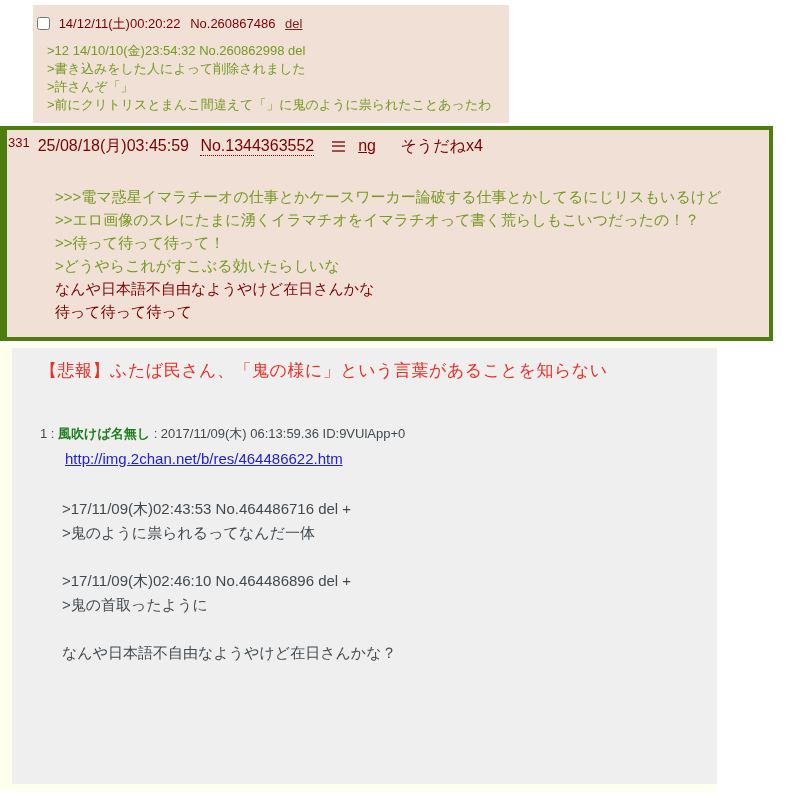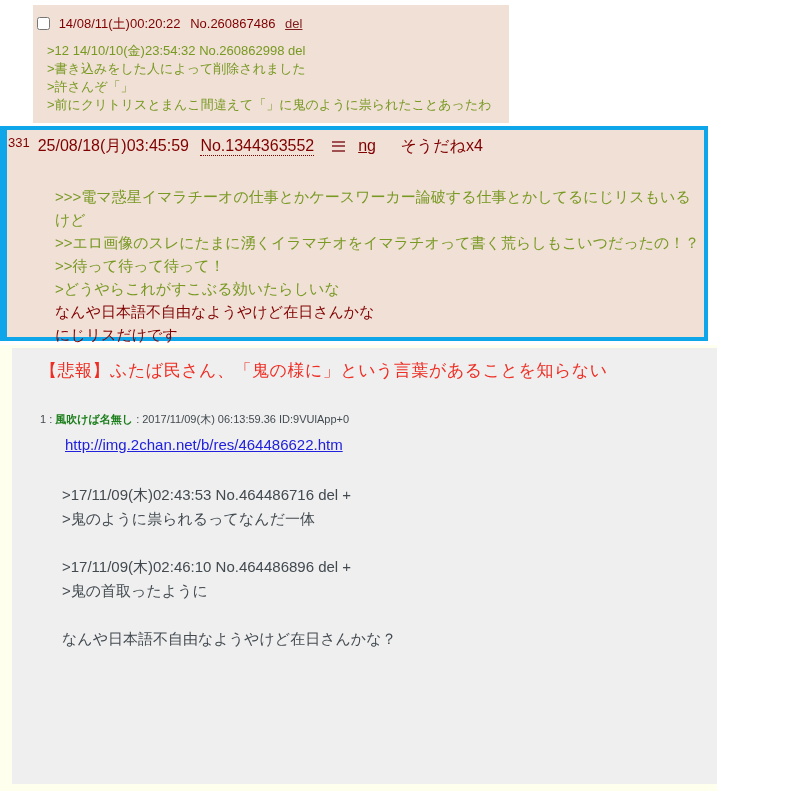--- a/index.html
+++ b/index.html
@@ -9,53 +9,53 @@
 
   
   #fragment-post1 { left:33px; top:5px; width:476px; height:118px; background:#f0e0d6; }
   #fragment-post1 .hdr { padding:10px 0 0 4px; font-size:13px; color:#800000; }
   #fragment-post1 input[type=checkbox]{ width:13px; height:13px; vertical-align:-2px; margin-right:5px; }
   #fragment-post1 .del { text-decoration:underline; color:#7f1d1d; cursor:pointer; margin-left:6px; }
   #fragment-post1 .num { margin-left:6px; }
   #fragment-post1 .quotes { margin:9px 0 0 14px; font-size:13px; line-height:18px; color:#789922; }
 
   
-  #fragment-post2 { left:0; top:126px; width:708px; height:215px; background:#0ea5e9; }
+  #fragment-post2 { left:0; top:126px; width:773px; height:215px; background:#4d7c0f; }
   #fragment-post2 .pink { position:absolute; left:7px; top:4px; right:4px; bottom:4px; background:#f0e0d6; }
   #fragment-post2 .hdr { padding:5px 0 0 1px; font-size:16px; color:#800000; line-height:22px; }
   #fragment-post2 .ridx { font-size:13px; position:relative; top:-4px; margin-right:8px; }
   #fragment-post2 .num { margin-left:7px; border-bottom:1px dotted #800000; padding-bottom:1px; cursor:pointer; }
   .menu-icon { display:inline-block; width:13px; height:11px; margin:0 9px -1px 13px;
                border-top:2px solid #a05050; border-bottom:2px solid #a05050; position:relative; cursor:pointer; }
   .menu-icon::after { content:""; position:absolute; left:0; right:0; top:2px; height:2px; background:#a05050; }
   #fragment-post2 .ng { text-decoration:underline; cursor:pointer; }
   #fragment-post2 .soudane { margin-left:20px; cursor:pointer; }
   #fragment-post2 .quotes { margin:27px 0 5px 48px; font-size:15px; line-height:23px; }
   #fragment-post2 .q { color:#789922; }
   #fragment-post2 .b { color:#800000; }
 
   
   #fragment-thread { left:0; top:345px; width:717px; height:446px; background:#ffffee;padding-left:33px; }
   #fragment-thread .gray { position:absolute; left:12px; top:3px; right:0; bottom:7px;
                            background:#efefef; padding:12px 0 0 28px; }
   .thread-title { font-size:17px; line-height:22px; color:#ee2d23; letter-spacing:.5px; }
-  .post-meta { margin-top:26px; font-size:11px; line-height:23px; color:#424a50; }
+  .post-meta { margin-top:40px; font-size:13px; line-height:23px; color:#424a50; }
   .poster-name { color:#1b7e1b; font-weight:bold; }
   .thread-link { display:inline-block; margin:2px 0 0 25px; font-size:15px; line-height:23px;
                  color:#2020dd; text-decoration:underline; cursor:pointer; }
   .qblocks { margin:27px 0 0 22px; font-size:15px; color:#424a50; }
   .qblock { line-height:24px; margin-bottom:24px; }
 </style>
 </head>
 <body>
 
 <div id="fragment-post1" class="abs">
   <div class="hdr">
     <input type="checkbox" style="">
-    <span>14/08/11(土)00:20:22</span>
+    <span>14/12/11(土)00:20:22</span>
     <span class="num">No.260867486</span>
     <span class="del">del</span>
   </div>
   <div class="quotes">
     <div>&gt;12 14/10/10(金)23:54:32 No.260862998 del</div>
     <div>&gt;書き込みをした人によって削除されました</div>
     <div>&gt;許さんぞ「」</div>
     <div>&gt;前にクリトリスとまんこ間違えて「」に鬼のように祟られたことあったわ</div>
   </div>
 </div>
@@ -68,21 +68,21 @@
       <span class="menu-icon"></span>
       <span class="ng">ng</span>
       <span class="soudane">そうだねx4</span>
     </div>
     <div class="quotes">
       <div class="q">&gt;&gt;&gt;電マ惑星イマラチーオの仕事とかケースワーカー論破する仕事とかしてるにじリスもいるけど</div>
       <div class="q">&gt;&gt;エロ画像のスレにたまに湧くイラマチオをイマラチオって書く荒らしもこいつだったの！？</div>
       <div class="q">&gt;&gt;待って待って待って！</div>
       <div class="q">&gt;どうやらこれがすこぶる効いたらしいな</div>
       <div class="b">なんや日本語不自由なようやけど在日さんかな</div>
-      <div class="b">にじリスだけです</div>
+      <div class="b">待って待って待って</div>
     </div>
   </div>
 </div>
 
 <div id="fragment-thread" class="abs">
   <div class="gray">
     <div class="thread-title">【悲報】ふたば民さん、「鬼の様に」という言葉があることを知らない</div>
     <div class="post-meta">
       <span>1 :</span>
       <span class="poster-name">風吹けば名無し</span>

